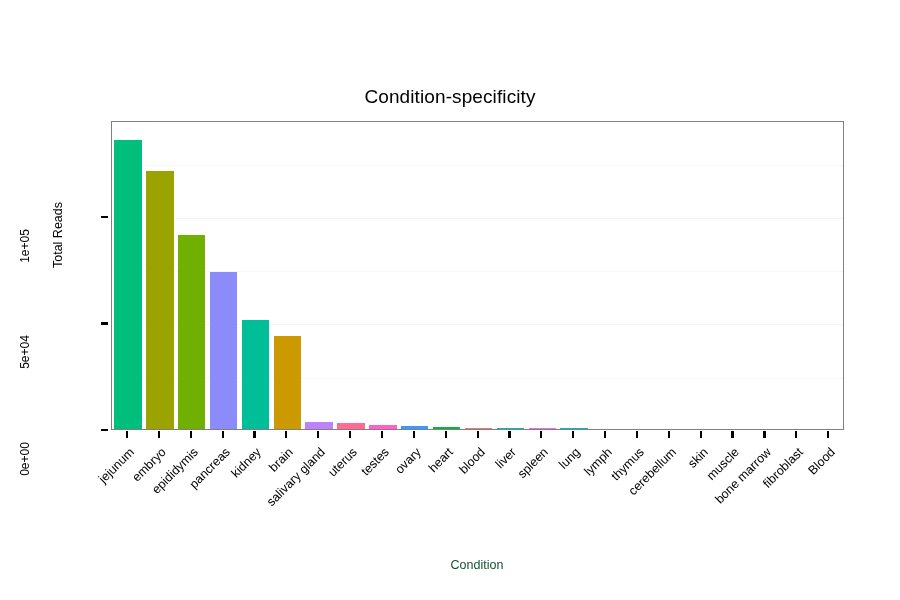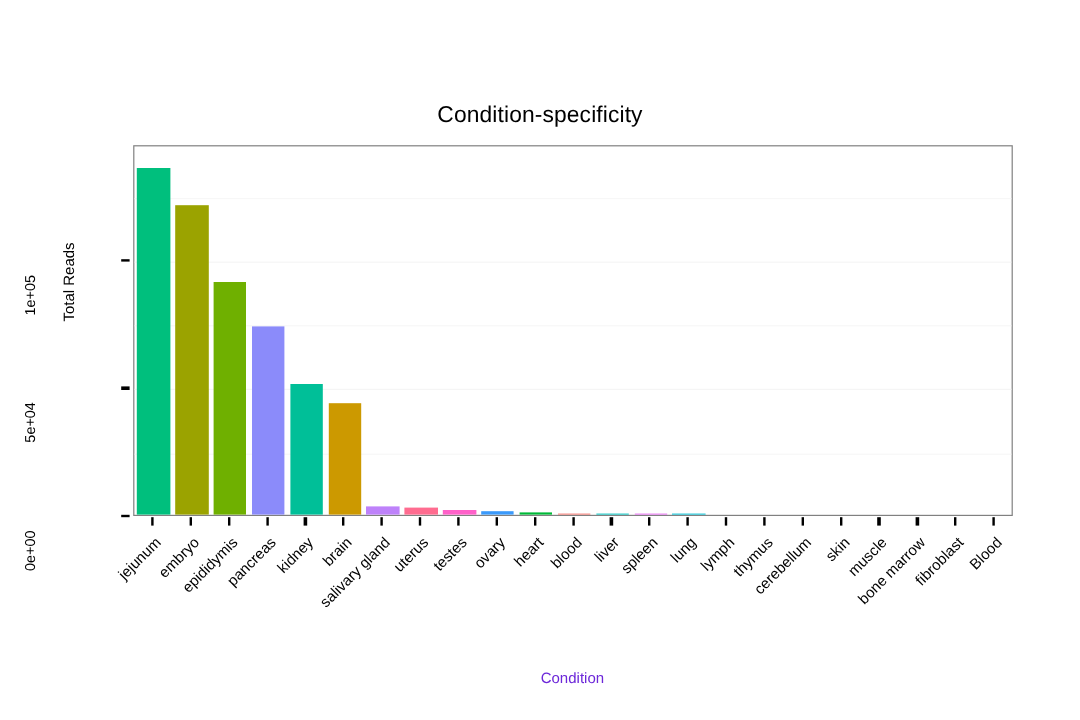--- a/index.html
+++ b/index.html
@@ -51,21 +51,21 @@
   }
 
   
   #x-axis-title {
     position: absolute;
     left: 110px;
     top: 540px;
     width: 734px;
     text-align: center;
     font-size: 12.5px;
-    color: #6d28d9;
+    color: #14532d;
   }
 
   
   #panel {
     position: absolute;
     left: 111px;
     top: 103px;
     width: 733px;
     height: 309px;
     background: #ffffff;

